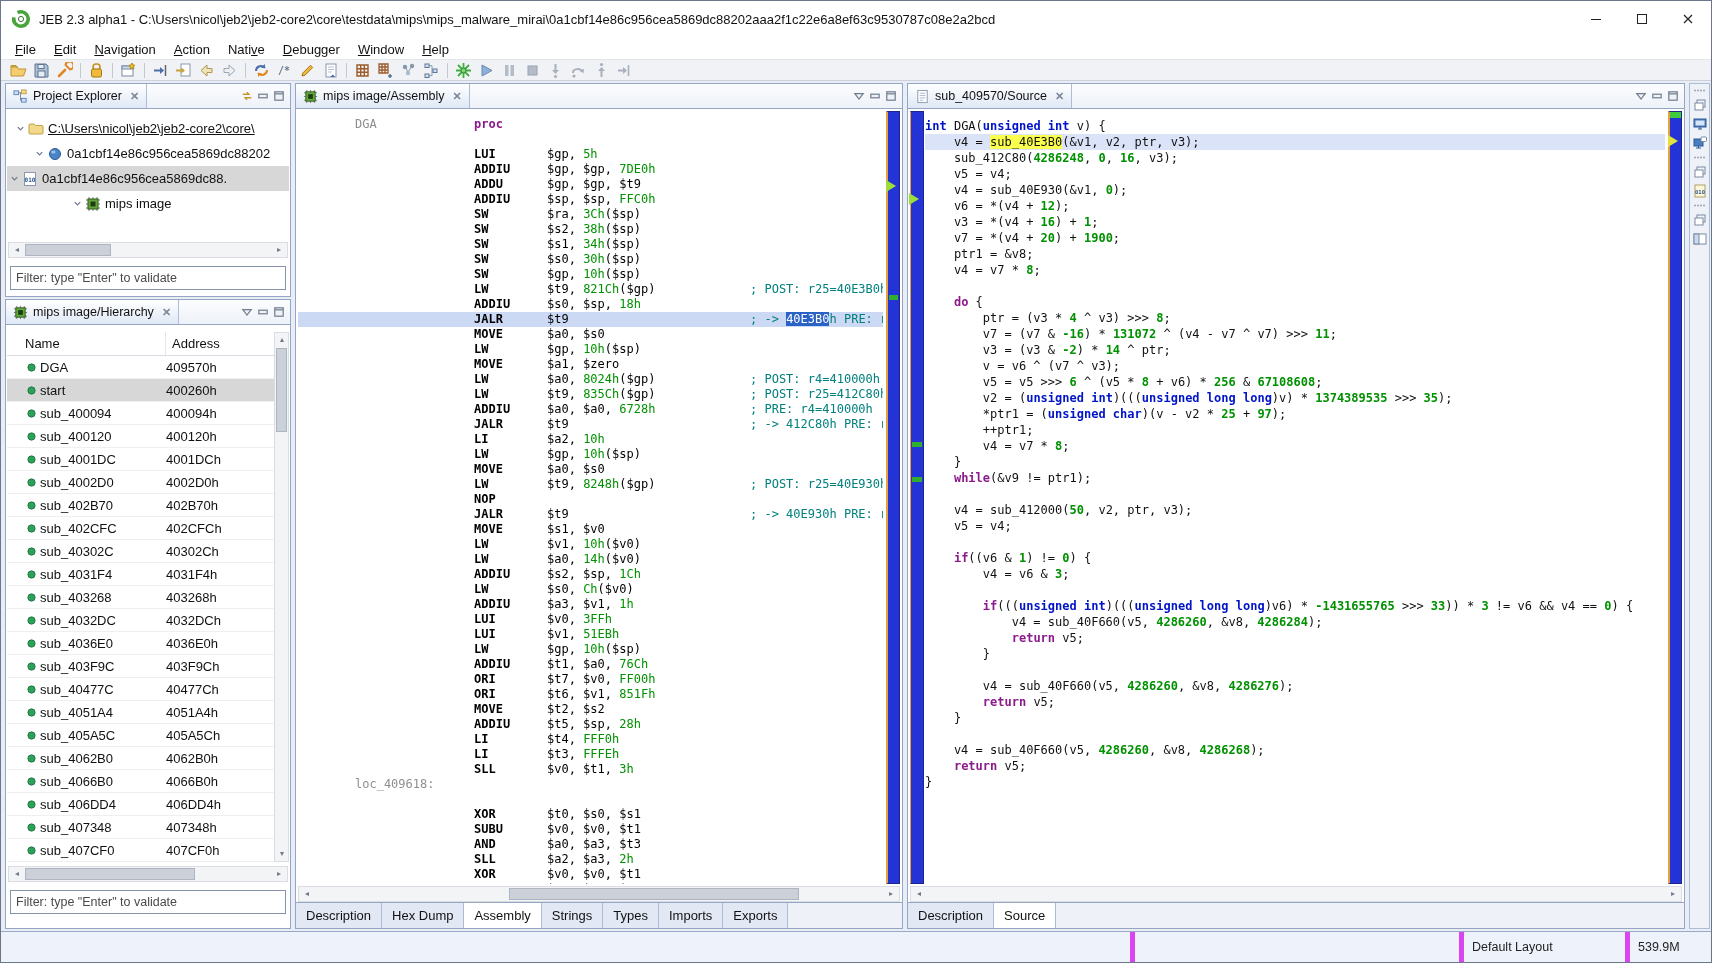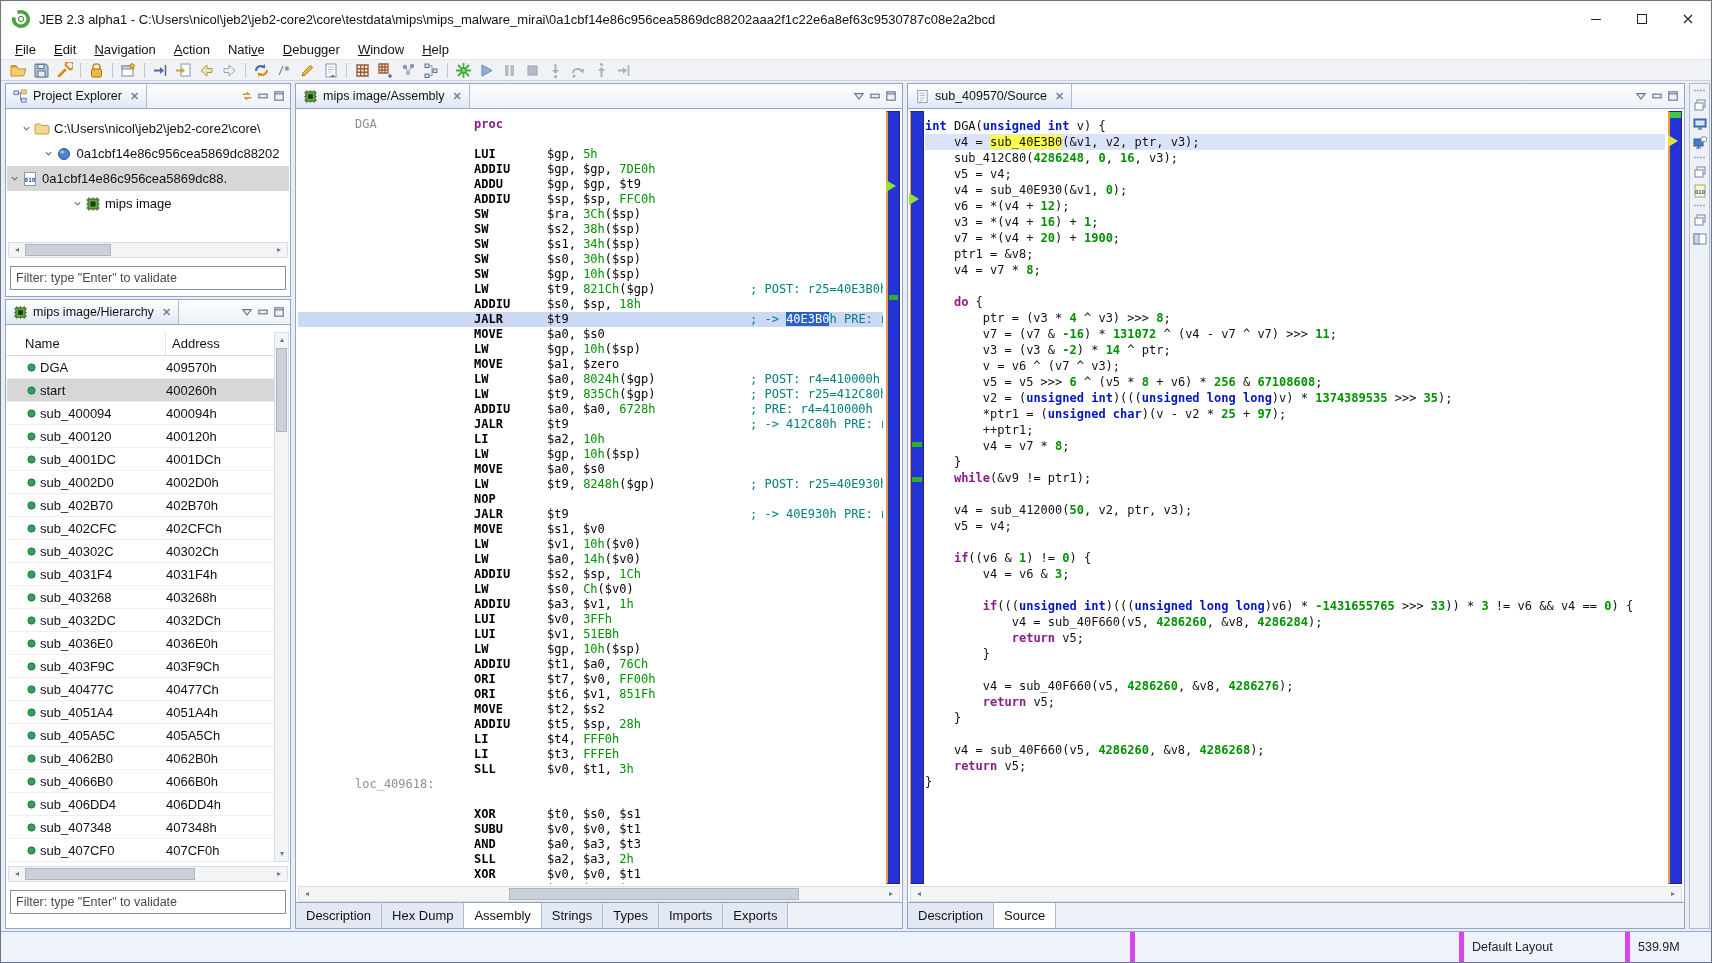--- a/index.html
+++ b/index.html
@@ -343,34 +343,34 @@
             </span>
           <span class="sbtn">
               <svg viewBox="0 0 10 10">
                 <rect x="1.5" y="1.5" width="7" height="7" fill="#eef2f8" stroke="#707c8e"></rect>
                 <path d="M1.5 3.2h7" stroke="#707c8e"></path>
               </svg>
             </span>
         </span>
       </div>
       <div class="tree" style="top:26px;height:132px">
-          <div class="trow" style="padding-left: 12px;">
+          <div class="trow" style="padding-left: 6px; text-decoration: underline;">
             <span class="chev">
               <svg viewBox="0 0 10 10">
                 <path d="M2 3.5l3 3 3-3" fill="none" stroke="#6e7a8c" stroke-width="1.4"></path>
               </svg>
             </span>
             <span class="ticon">
               <svg viewBox="0 0 16 16">
                 <path d="M1 4c0-.5.4-1 1-1h4l1.5 1.5H14c.6 0 1 .4 1 1V12c0 .6-.4 1-1 1H2c-.6 0-1-.4-1-1z" fill="#f3d98b" stroke="#c2a045"></path>
               </svg>
             </span>
             <span class="tlabel">C:\Users\nicol\jeb2\jeb2-core2\core\</span>
           </div>
-          <div class="trow" style="padding-left: 25px; justify-content: center;">
+          <div class="trow" style="padding-left: 25px;">
             <span class="chev">
               <svg viewBox="0 0 10 10">
                 <path d="M2 3.5l3 3 3-3" fill="none" stroke="#6e7a8c" stroke-width="1.4"></path>
               </svg>
             </span>
             <span class="ticon">
               <svg viewBox="0 0 16 16">
                 <circle cx="8" cy="8" r="5.5" fill="#4a84c8" stroke="#2c5a93"></circle>
                 <ellipse cx="6.3" cy="6" rx="2.2" ry="1.5" fill="#9cc3ea"></ellipse>
               </svg>

